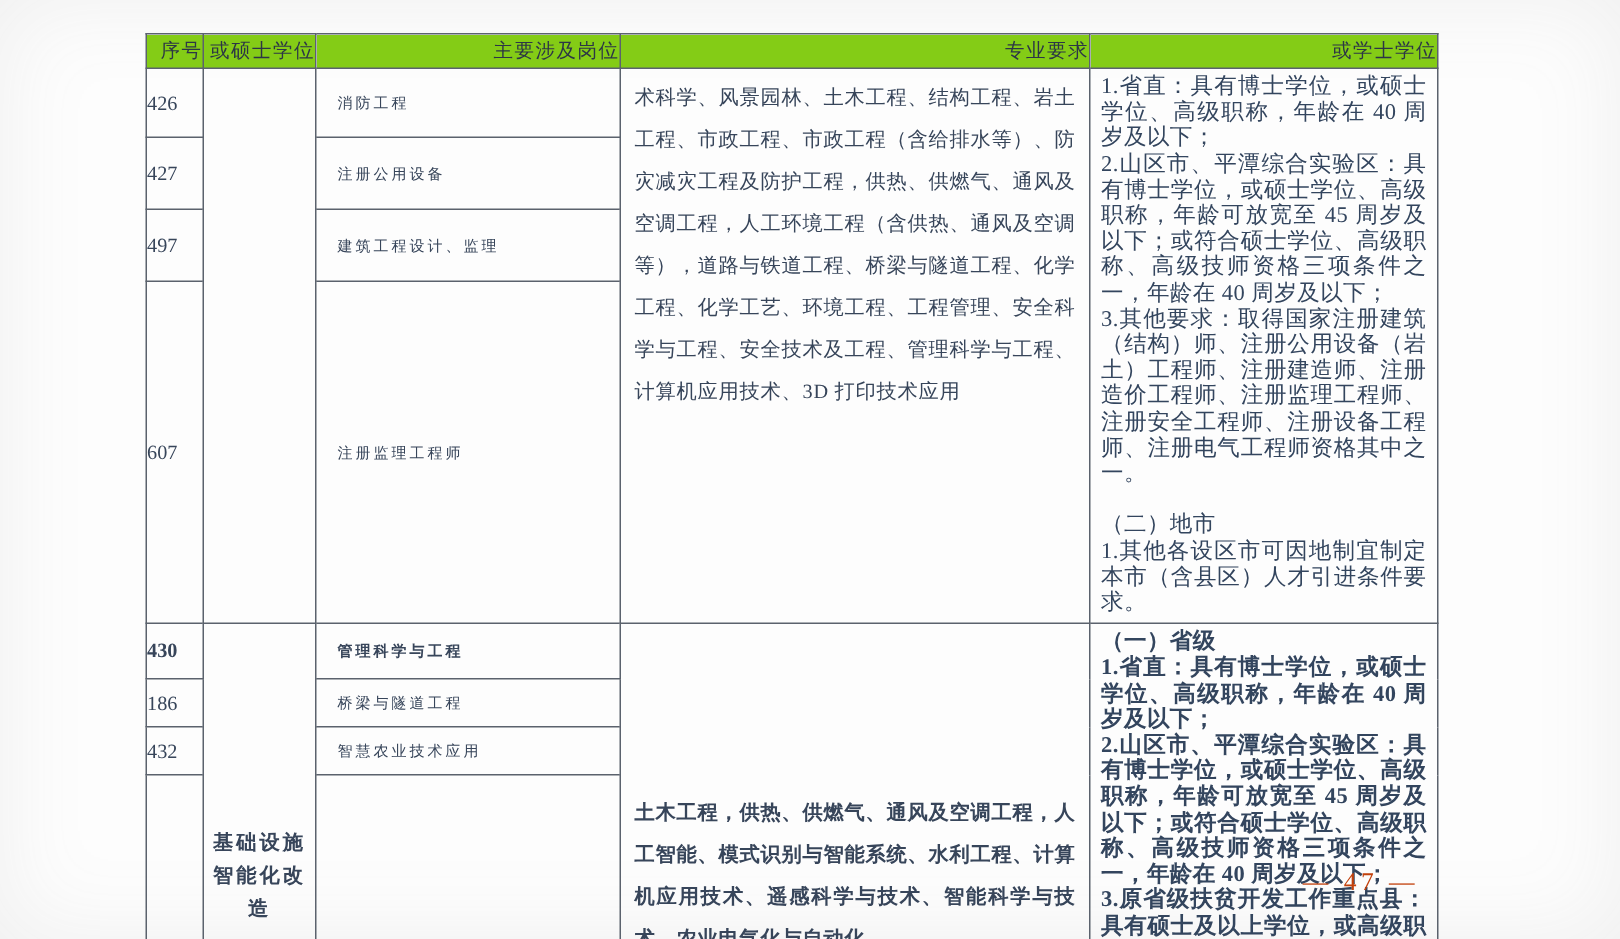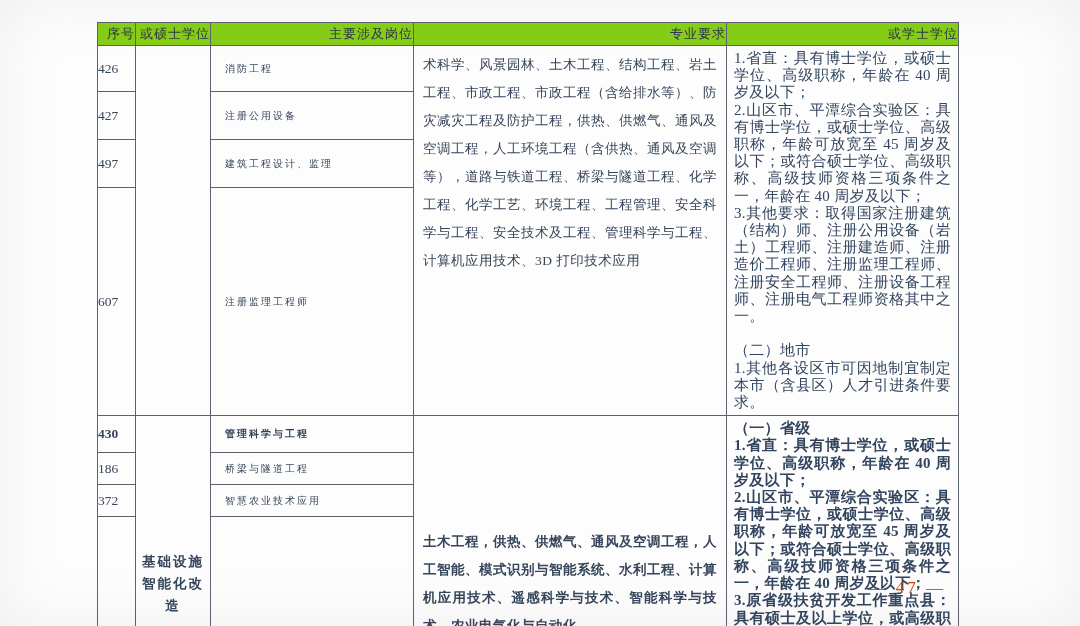--- a/index.html
+++ b/index.html
@@ -155,21 +155,21 @@
 3.原省级扶贫开发工作重点县：具有硕士及以上学位，或高级职称，或高级技师资格，年龄在 45 周岁及以下；或学士学位、中级职称，年龄在 35 周岁及以下。
 
 
 （二）地市</td>
       </tr>
       <tr class="h-r431">
         <td class="no-cell">186</td>
         <td class="pos-cell">桥梁与隧道工程</td>
       </tr>
       <tr class="h-r432">
-        <td class="no-cell">372</td>
+        <td class="no-cell">432</td>
         <td class="pos-cell">智慧农业技术应用</td>
       </tr>
       <tr class="h-r433">
         <td class="no-cell">433</td>
         <td class="pos-cell">工程建设信息技术研发</td>
       </tr>
     </tbody>
   </table>
 
   <div class="pageno">— 47 —</div>

